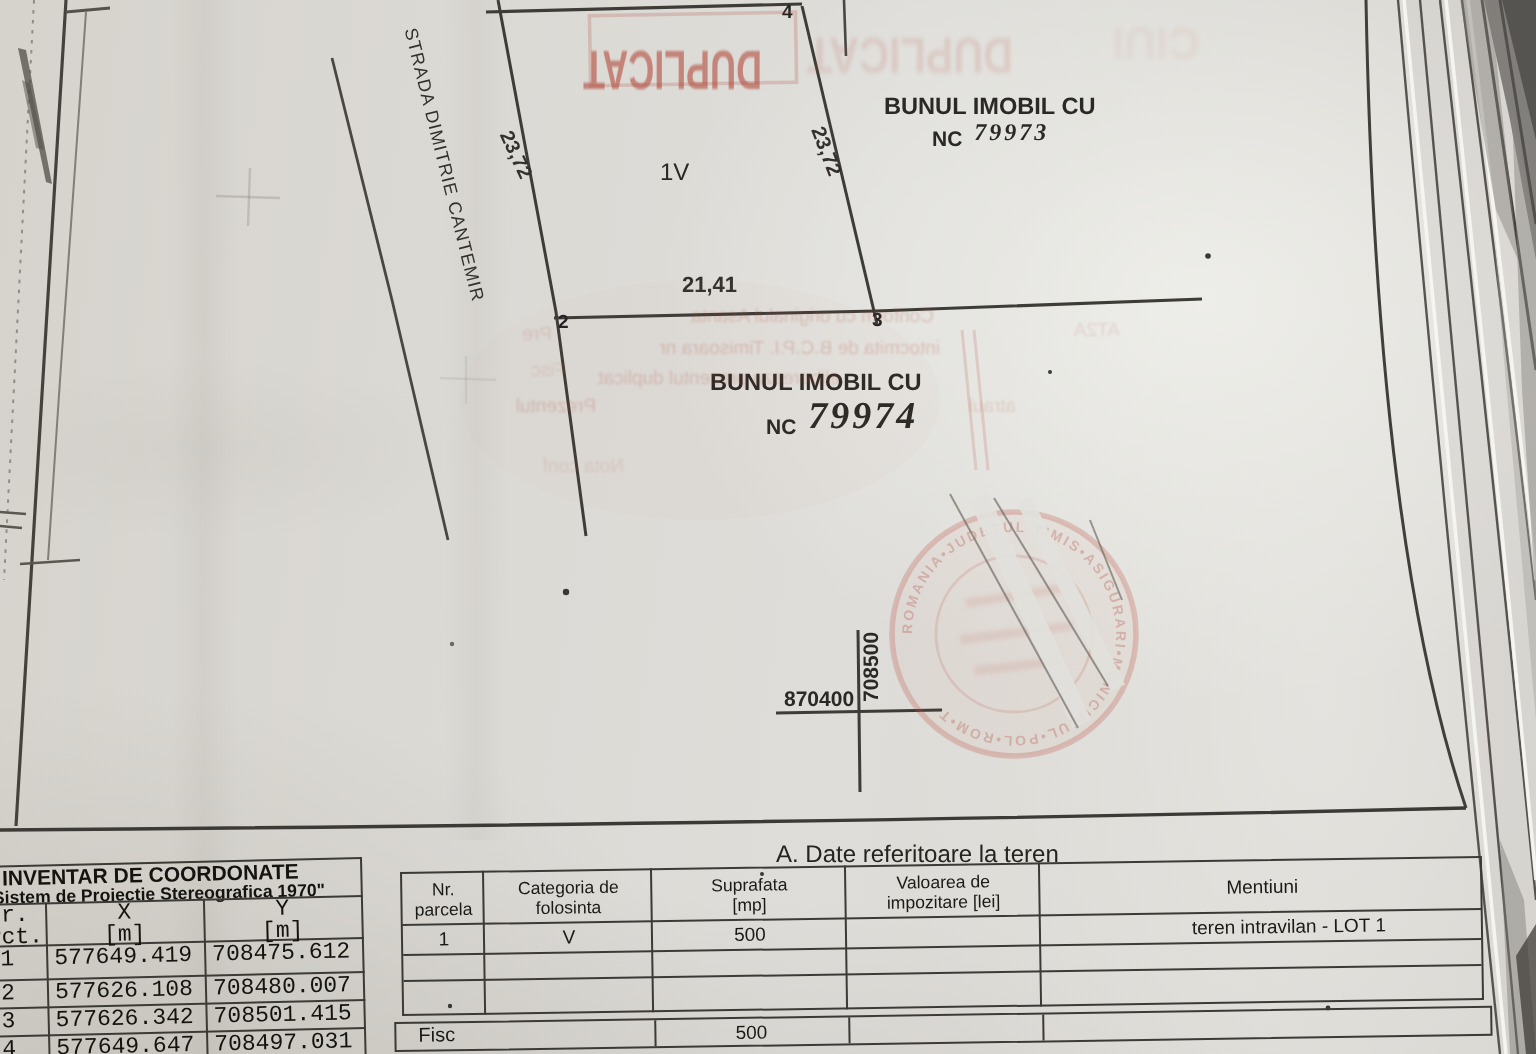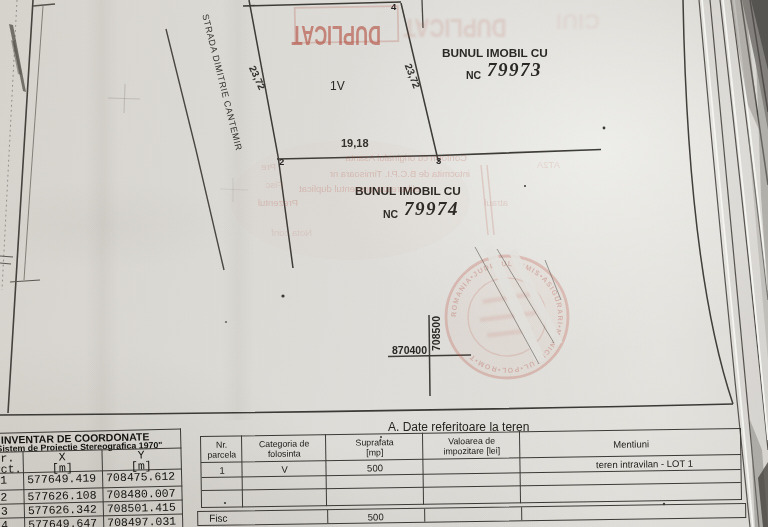--- a/index.html
+++ b/index.html
@@ -90,33 +90,33 @@
   <path d="M750,420 L762,450 L768,527 L755,527 Z" fill="rgba(125,122,115,0.45)"></path>
   <path d="M758,478 L768,462 L768,527 L763,527 Z" fill="rgba(55,53,49,0.7)"></path>
 </svg>
 
 <div class="t" style="left:210px;top:13px;font-size:9px;letter-spacing:0.55px;color:#33312d;transform:rotate(76deg);transform-origin:0 0;">STRADA DIMITRIE CANTEMIR</div>
 
 <div class="t" style="left:257px;top:64px;font-size:10px;font-weight:bold;color:#33312d;transform:rotate(65deg);transform-origin:0 0;">23,72</div>
 
 <div class="t" style="left:413px;top:62px;font-size:10.2px;font-weight:bold;color:#33312d;transform:rotate(69deg);transform-origin:0 0;">23,72</div>
 
-<div class="t" style="left:341px;top:137px;font-size:11px;font-weight:bold;color:#33312d;">19,18</div>
+<div class="t" style="left:341px;top:137px;font-size:11px;font-weight:bold;color:#33312d;">21,41</div>
 
 <div class="t" style="left:391px;top:1px;font-size:9.5px;font-weight:bold;">4</div>
 
 <div class="t" style="left:279px;top:156px;font-size:9.5px;font-weight:bold;">2</div>
 
 <div class="t" style="left:436px;top:155px;font-size:9.5px;font-weight:bold;">3</div>
 
 <div class="t" style="left:330px;top:79px;font-size:12px;color:#2b2925;">1V</div>
 
 <div class="t" style="left:442px;top:46px;font-size:11.8px;font-weight:bold;letter-spacing:0;color:#2b2925;">BUNUL IMOBIL CU</div>
 
-<div class="t" style="left:466px;top:62px;font-size:10.5px;font-weight:bold;color:#2b2925;">NC <span style="font-family:'Liberation Serif',serif;font-style:italic;font-size:19px;letter-spacing:1.5px;position:relative;top:-3px;left:3px;">79973</span></div>
+<div class="t" style="left:466px;top:62px;font-size:10.5px;font-weight:bold;color:#2b2925;">NC <span style="font-family:'Liberation Serif',serif;font-style:italic;font-size:12px;letter-spacing:1.5px;position:relative;top:-3px;left:3px;">79973</span></div>
 
 <div class="t" style="left:355px;top:184px;font-size:11.8px;font-weight:bold;letter-spacing:0;color:#2b2925;">BUNUL IMOBIL CU</div>
 
 <div class="t" style="left:383px;top:201px;font-size:10.5px;font-weight:bold;color:#2b2925;text-align:right;">NC <span style="font-family:'Liberation Serif',serif;font-style:italic;font-size:19px;letter-spacing:1.5px;position:relative;top:-3px;left:3px;">79974</span></div>
 
 <div class="t" style="left:392px;top:344px;font-size:10.5px;font-weight:bold;color:#2b2925;">870400</div>
 
 <div class="t" style="left:442px;top:339px;font-size:10.5px;font-weight:bold;color:#2b2925;transform:rotate(-90deg);transform-origin:0 100%;">708500</div>
 
 <div class="t" style="left:388px;top:420px;font-size:12px;color:#26241f;">A. Date referitoare la teren</div>

